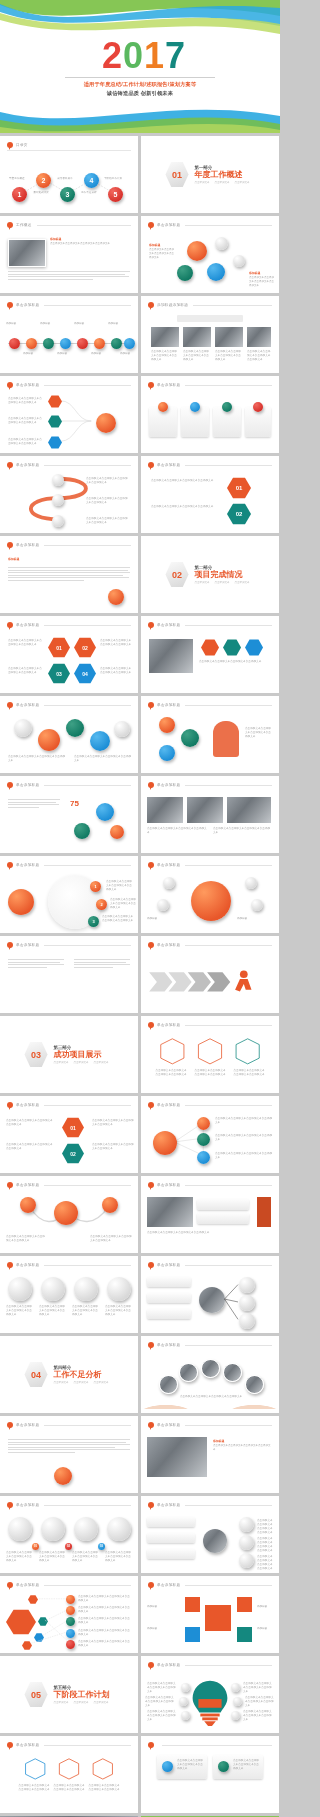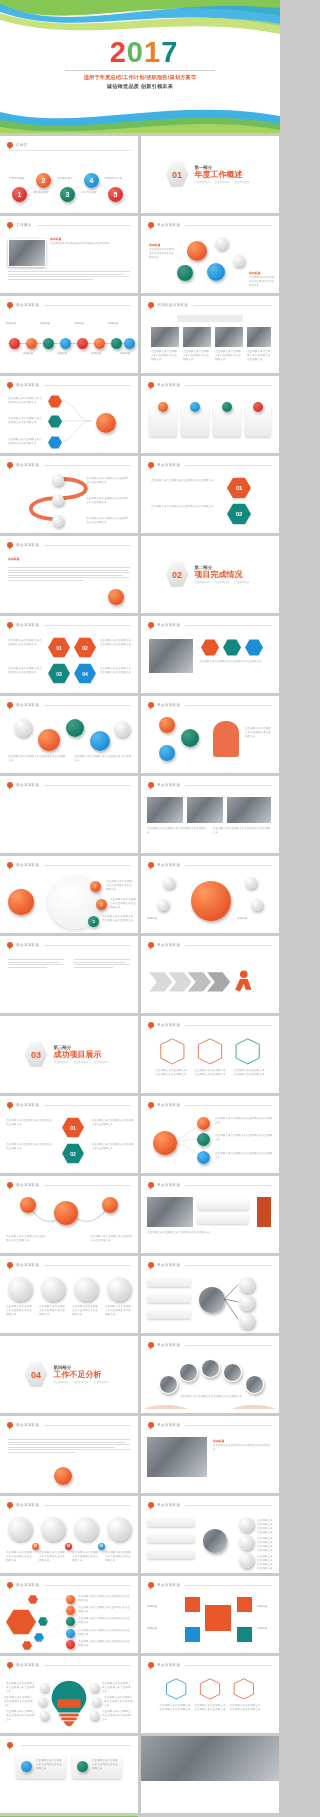--- a/index.html
+++ b/index.html
@@ -3,21 +3,21 @@
 <meta charset="utf-8">
 <style>
   html,body{margin:0;padding:0;background:#c9c9c9;}
   body{width:280px;font-family:"Liberation Sans","DejaVu Sans",sans-serif;-webkit-font-smoothing:none;}
   .page{width:280px;position:relative;background:#c9c9c9;}
 
   
   .cover{position:relative;width:280px;height:133px;background:#ffffff;overflow:hidden;}
   .cover .swoosh{position:absolute;left:0;width:100%;height:100%;pointer-events:none;}
   .cover-txt{position:absolute;left:0;right:0;top:38px;text-align:center;}
-  .yr{font-size:29px;font-weight:bold;letter-spacing:1px;line-height:1;margin-left:8px;}
+  .yr{font-size:36px;font-weight:bold;letter-spacing:1px;line-height:1;margin-left:8px;}
   .yr span:nth-child(1){color:#e8443a;}
   .yr span:nth-child(2){color:#5bb85f;}
   .yr span:nth-child(3){color:#ef7d22;}
   .yr span:nth-child(4){color:#14887f;}
   .yr span:nth-child(5){color:#2a7fc1;}
   .yr-rule{width:150px;height:1px;background:#cfcfcf;margin:3px auto 2px;}
   .maintitle{font-size:20px;font-weight:bold;color:#3a3a3a;letter-spacing:0px;line-height:1.05;}
   .subtitle{font-size:5.2px;color:#e8572a;font-weight:bold;margin-top:3px;letter-spacing:.2px;}
   .tagline{font-size:5.2px;color:#4a4a4a;font-weight:bold;margin-top:2px;letter-spacing:.2px;}
 
@@ -382,20 +382,32 @@
         <div class="mini" style="position:absolute;left:104px;top:14px;width:28px;">点击添加文本点击添加文本点击添加文本点击添加文本</div>
       </div>
     </div>
 
     <div class="slide">
       <div class="sh">
           <span class="dot"></span>
           <span class="t">单击添加标题</span>
           <span class="line"></span>
         </div>
+      <div class="body">
+        <div class="lines" style="position:absolute;left:8px;top:6px;width:52px;">
+          <i style="width:100%"></i>
+            <i style="width:92%"></i>
+            <i style="width:98%"></i>
+            <i style="width:60%"></i>
+        </div>
+        <div style="position:absolute;left:70px;top:6px;font-size:8px;font-weight:bold;color:#e8572a;">75</div>
+        <div class="circle c-bl" style="position:absolute;left:96px;top:10px;width:18px;height:18px;"></div>
+        <div class="circle c-gn" style="position:absolute;left:74px;top:30px;width:16px;height:16px;"></div>
+        <div class="circle c-or" style="position:absolute;left:110px;top:32px;width:14px;height:14px;"></div>
+      </div>
     </div>
 
     <div class="slide">
       <div class="sh">
           <span class="dot"></span>
           <span class="t">单击添加标题</span>
           <span class="line"></span>
         </div>
       <div class="body">
         <div class="photo" style="position:absolute;left:6px;top:4px;width:36px;height:26px;"></div>
@@ -761,20 +773,30 @@
         <div class="f-or" style="position:absolute;left:44px;top:4px;width:15px;height:15px;"></div>
         <div class="f-bl" style="position:absolute;left:44px;top:34px;width:15px;height:15px;"></div>
         <div class="f-or" style="position:absolute;left:64px;top:12px;width:26px;height:26px;"></div>
         <div class="f-or" style="position:absolute;left:96px;top:4px;width:15px;height:15px;"></div>
         <div class="f-gn" style="position:absolute;left:96px;top:34px;width:15px;height:15px;"></div>
         <div class="mini" style="position:absolute;left:116px;top:12px;width:18px;">添加标题</div>
         <div class="mini" style="position:absolute;left:116px;top:34px;width:18px;">添加标题</div>
       </div>
     </div>
 
+    <div class="slide">
+      <div class="sec">
+        <div class="hx">05</div>
+        <div class="txt">
+          <div class="p1">第五部分</div>
+          <div class="p2">下阶段工作计划</div>
+          <div class="p3"><span>点击添加文本</span><span>点击添加文本</span><span>点击添加文本</span></div>
+        </div>
+      </div>
+    </div>
 
     <div class="slide">
       <div class="sh">
           <span class="dot"></span>
           <span class="t">单击添加标题</span>
           <span class="line"></span>
         </div>
       <div class="body">
         <svg viewBox="0 0 138 58" style="position:absolute;inset:0;width:100%;height:100%">
           <path d="M69,8 C58,8 51,17 51,26 C51,33 56,37 58,41 L80,41 C82,37 87,33 87,26 C87,17 80,8 69,8 Z" fill="#14887f"></path>

